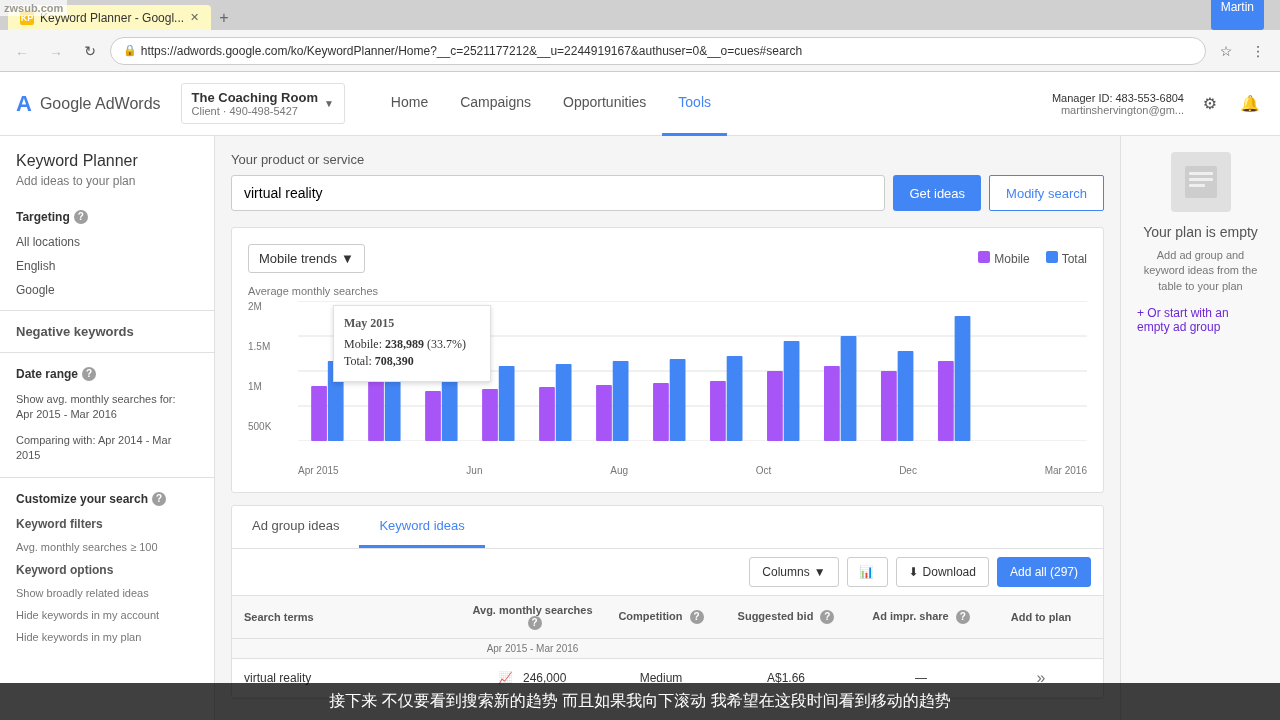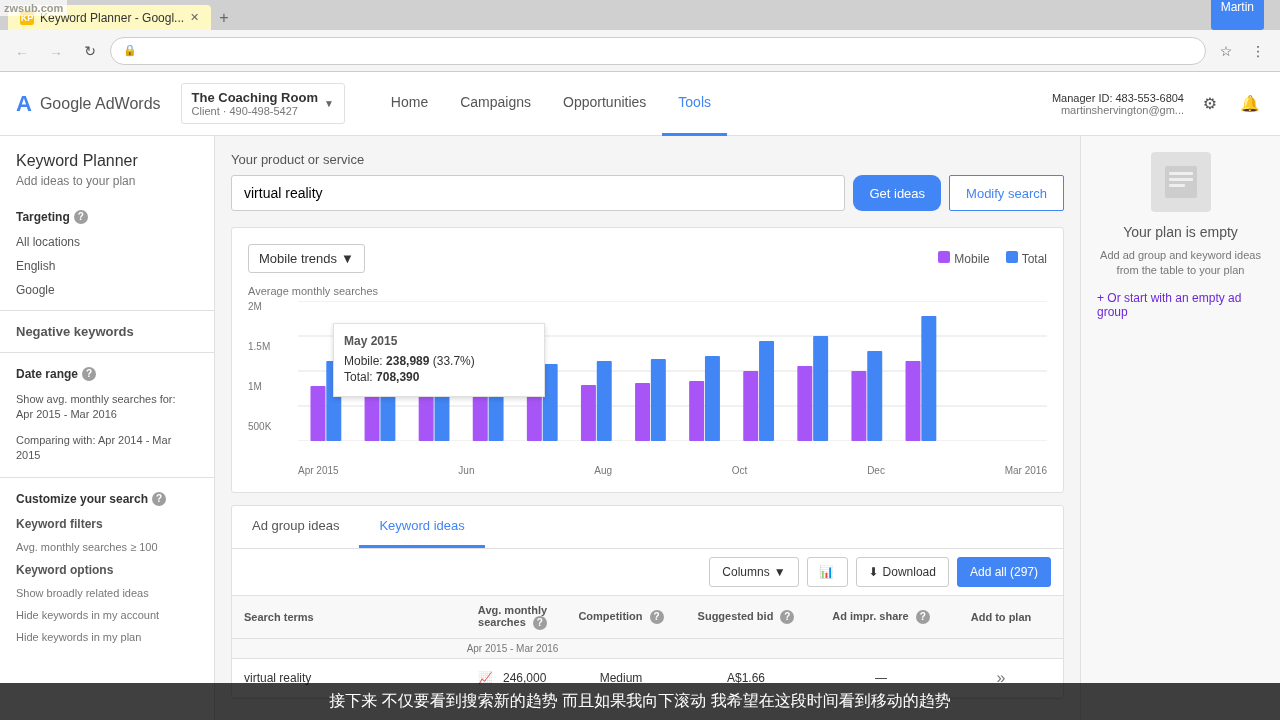--- a/index.html
+++ b/index.html
@@ -50,21 +50,21 @@
     .sidebar-item { padding: 5px 16px; font-size: 12px; color: #555; cursor: pointer; display: flex; align-items: center; justify-content: space-between; }
     .sidebar-item .edit-icon { color: #4285f4; font-size: 11px; opacity: 0; }
     .help-icon { display: inline-block; width: 14px; height: 14px; background: #9e9e9e; color: #fff; border-radius: 50%; font-size: 10px; text-align: center; line-height: 14px; cursor: pointer; }
     .sidebar-divider { border: none; border-top: 1px solid #e0e0e0; margin: 8px 0; }
 
     
     .main-content { flex: 1; padding: 16px; overflow-y: auto; background: #f5f5f5; }
     .page-label { font-size: 13px; color: #555; margin-bottom: 8px; }
     .search-row { display: flex; gap: 8px; margin-bottom: 16px; }
     .search-input { flex: 1; height: 36px; border: 1px solid #ccc; border-radius: 3px; padding: 0 12px; font-size: 14px; background: #fff; }
-    .btn-primary { height: 36px; padding: 0 16px; background: #4285f4; color: #fff; border: none; border-radius: 9px; font-size: 13px; cursor: pointer; white-space: nowrap; }
+    .btn-primary { height: 36px; padding: 0 16px; background: #4285f4; color: #fff; border: none; border-radius: 3px; font-size: 13px; cursor: pointer; white-space: nowrap; }
     .btn-secondary { height: 36px; padding: 0 16px; background: #fff; color: #4285f4; border: 1px solid #4285f4; border-radius: 2px; font-size: 13px; cursor: pointer; white-space: nowrap; }
 
     
     .chart-container { background: #fff; border: 1px solid #e0e0e0; border-radius: 3px; padding: 16px; margin-bottom: 12px; }
     .chart-header { display: flex; align-items: center; justify-content: space-between; margin-bottom: 12px; }
     .chart-title-btn { display: flex; align-items: center; gap: 4px; padding: 6px 10px; border: 1px solid #ccc; border-radius: 3px; font-size: 13px; color: #333; cursor: pointer; background: #fff; }
     .chart-legend { display: flex; gap: 16px; align-items: center; font-size: 12px; color: #555; }
     .legend-dot { width: 12px; height: 12px; border-radius: 2px; display: inline-block; margin-right: 4px; }
     .chart-area { position: relative; height: 160px; }
     .y-axis-labels { position: absolute; left: 0; top: 0; height: 100%; width: 45px; display: flex; flex-direction: column; justify-content: space-between; font-size: 10px; color: #777; }
@@ -84,21 +84,21 @@
     .btn-sm { height: 30px; padding: 0 12px; font-size: 12px; border: 1px solid #ccc; border-radius: 3px; background: #fff; color: #333; cursor: pointer; display: flex; align-items: center; gap: 4px; }
     .btn-sm.primary { background: #4285f4; color: #fff; border-color: #4285f4; }
 
     
     .table-header { display: grid; grid-template-columns: 220px 1fr 120px 130px 140px 100px; padding: 8px 12px; background: #f8f8f8; border-bottom: 1px solid #e0e0e0; font-size: 11px; color: #555; font-weight: bold; align-items: center; }
     .table-subheader { display: grid; grid-template-columns: 220px 1fr 120px 130px 140px 100px; padding: 4px 12px; background: #f8f8f8; border-bottom: 1px solid #e0e0e0; font-size: 10px; color: #777; }
     .table-row-data { display: grid; grid-template-columns: 220px 1fr 120px 130px 140px 100px; padding: 10px 12px; border-bottom: 1px solid #f0f0f0; font-size: 12px; color: #333; align-items: center; background: #fff; }
     .col-center { text-align: center; }
 
     
-    .right-panel { width: 200px; background: #f8f8f8; border-left: 1px solid #e0e0e0; padding: 16px; flex-shrink: 0; display: flex; flex-direction: column; align-items: center; }
+    .right-panel { width: 160px; background: #f8f8f8; border-left: 1px solid #e0e0e0; padding: 16px; flex-shrink: 0; display: flex; flex-direction: column; align-items: center; }
     .plan-empty-icon { width: 60px; height: 60px; background: #e0e0e0; border-radius: 4px; display: flex; align-items: center; justify-content: center; margin-bottom: 12px; }
     .plan-empty-icon svg { opacity: 0.5; }
     .plan-title { font-size: 14px; color: #555; text-align: center; margin-bottom: 8px; }
     .plan-desc { font-size: 11px; color: #777; text-align: center; margin-bottom: 12px; line-height: 1.4; }
     .plan-or { font-size: 12px; color: #6d28d9; cursor: pointer; }
 
     
     .subtitle-bar { background: rgba(0,0,0,0.75); color: #fff; font-size: 16px; padding: 8px 12px; text-align: center; position: fixed; bottom: 0; left: 0; right: 0; z-index: 50; }
   </style>
 </head>
@@ -118,20 +118,21 @@
     <div style="margin-left:auto; display:flex; align-items:center; padding:0 8px;">
       <div class="user-badge">Martin</div>
     </div>
   </div>
   <div class="browser-nav">
     <button class="nav-btn disabled">←</button>
     <button class="nav-btn" style="color:#bbb;">→</button>
     <button class="nav-btn">↻</button>
     <div class="address-bar">
       <span class="address-bar-lock">🔒</span>
+      <span class="address-text">https://adwords.google.com/ko/KeywordPlanner/Home?__c=2521177212&amp;__u=2244919167&amp;authuser=0&amp;__o=cues#search</span>
     </div>
     <div class="nav-right-btns">
       <button class="nav-btn">☆</button>
       <button class="nav-btn">⋮</button>
     </div>
   </div>
 </div>
 
 <div class="app">
 
@@ -313,21 +314,21 @@
             <rect x="600" y="65" width="18" height="75" fill="#a855f7" rx="1"></rect>
             <rect x="619" y="35" width="18" height="105" fill="#4285f4" rx="1"></rect>
 
             <rect x="665" y="70" width="18" height="70" fill="#a855f7" rx="1"></rect>
             <rect x="684" y="50" width="18" height="90" fill="#4285f4" rx="1"></rect>
 
             <rect x="730" y="60" width="18" height="80" fill="#a855f7" rx="1"></rect>
             <rect x="749" y="15" width="18" height="125" fill="#4285f4" rx="1"></rect>
           </svg>
 
-          <div class="chart-tooltip" style="left:85px; top:22px; width:212px;">
+          <div class="chart-tooltip" style="left:85px; top:4px; width:158px;font-family:Liberation Serif, serif;">
             <div class="tooltip-date">May 2015</div>
             <div class="tooltip-row">
               <span>Mobile:</span> <strong>238,989</strong> <span>(33.7%)</span>
             </div>
             <div class="tooltip-row">
               <span>Total:</span> <strong>708,390</strong>
             </div>
           </div>
         </div>
         <div class="x-axis-labels">

